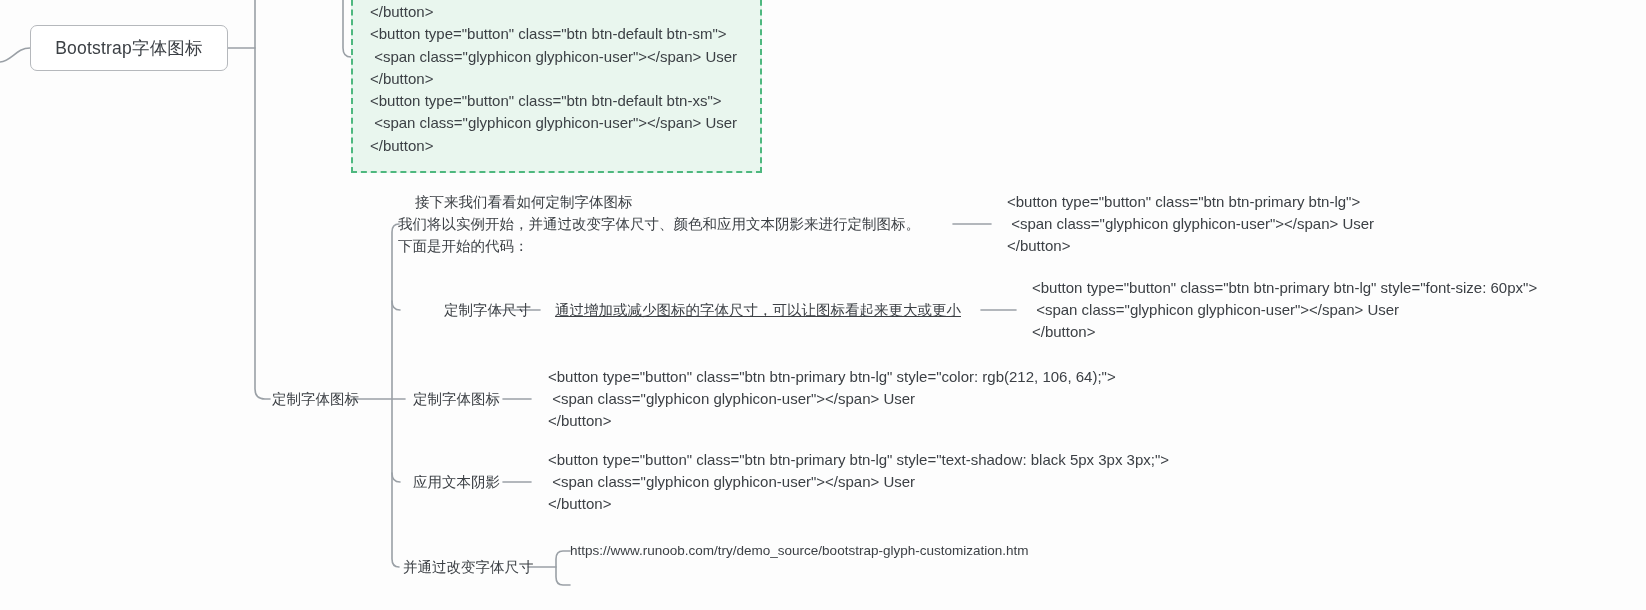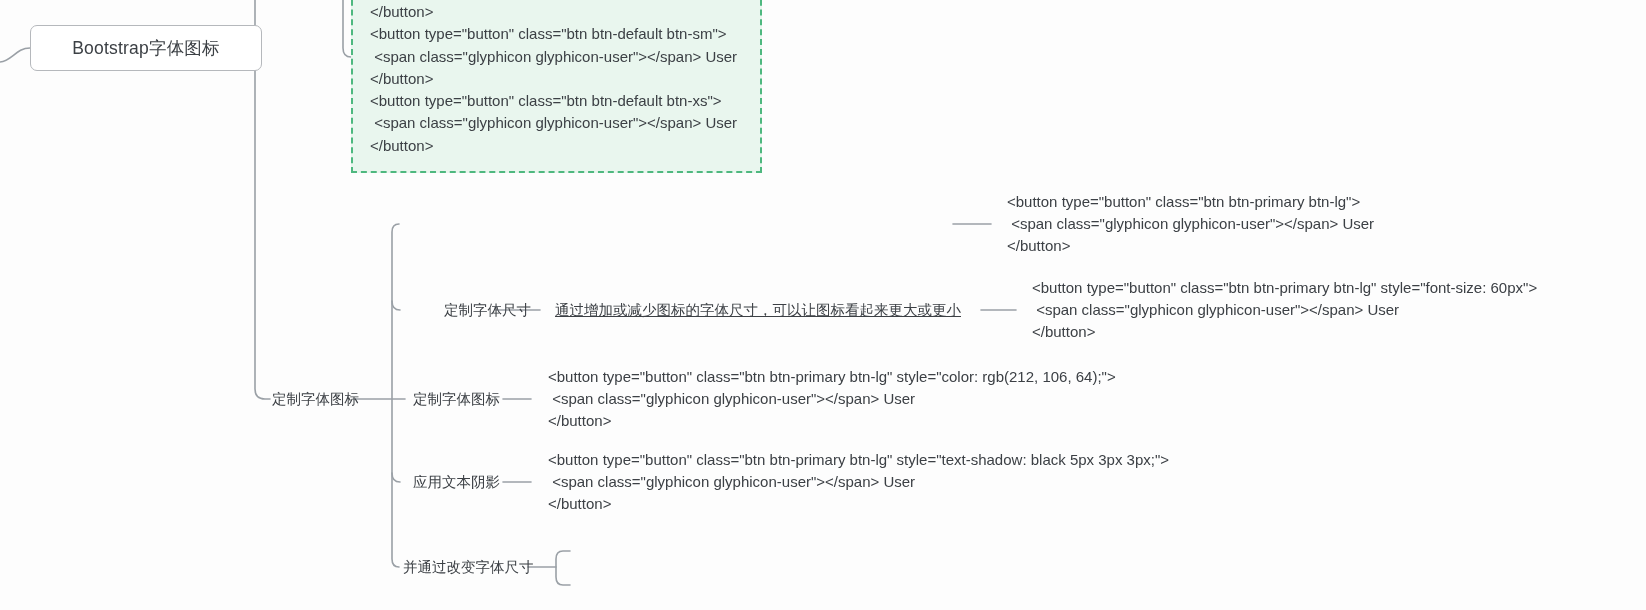--- a/index.html
+++ b/index.html
@@ -59,34 +59,39 @@
 
     <path d="M 503 399 L 531 399"></path>
 
     <path d="M 503 482 L 531 482"></path>
 
     <path d="M 528 567 L 556 567"></path>
 
     <path d="M 570 551 L 563 551 Q 556 551 556 559 L 556 577 Q 556 585 563 585 L 570 585"></path>
   </svg>
 
-  <div class="node" style="left:30px;top:25px;width:232px;height:46px;">
+  <div class="node" style="left:30px;top:25px;width:198px;height:46px;">
     <span>Bootstrap字体图标</span>
   </div>
 
   <div class="greenbox" style="left:351px;top:-20px;width:411px;height:193px;">
     <div class="codeline">&lt;/button&gt;</div>
     <div class="codeline">&lt;button type="button" class="btn btn-default btn-sm"&gt;</div>
     <div class="codeline"> &lt;span class="glyphicon glyphicon-user"&gt;&lt;/span&gt; User</div>
     <div class="codeline">&lt;/button&gt;</div>
     <div class="codeline">&lt;button type="button" class="btn btn-default btn-xs"&gt;</div>
     <div class="codeline"> &lt;span class="glyphicon glyphicon-user"&gt;&lt;/span&gt; User</div>
     <div class="codeline">&lt;/button&gt;</div>
   </div>
 
+  <div class="textblock" style="left:398px;top:191px;">
+    <div class="cjkline indent">接下来我们看看如何定制字体图标</div>
+    <div class="cjkline">我们将以实例开始，并通过改变字体尺寸、颜色和应用文本阴影来进行定制图标。</div>
+    <div class="cjkline">下面是开始的代码：</div>
+  </div>
 
   <div class="codeblock" style="left:1007px;top:191px;">
     <div class="codeline">&lt;button type="button" class="btn btn-primary btn-lg"&gt;</div>
     <div class="codeline"> &lt;span class="glyphicon glyphicon-user"&gt;&lt;/span&gt; User</div>
     <div class="codeline">&lt;/button&gt;</div>
   </div>
 
   <div class="label" style="left:400px;top:299px;margin-left:44px;">定制字体尺寸</div>
   <div class="label" style="left:555px;top:299px;text-decoration:underline;">通过增加或减少图标的字体尺寸，可以让图标看起来更大或更小</div>
   <div class="codeblock" style="left:1032px;top:277px;">
@@ -104,14 +109,15 @@
   </div>
 
   <div class="label" style="left:413px;top:471px;">应用文本阴影</div>
   <div class="codeblock" style="left:548px;top:449px;">
     <div class="codeline">&lt;button type="button" class="btn btn-primary btn-lg" style="text-shadow: black 5px 3px 3px;"&gt;</div>
     <div class="codeline"> &lt;span class="glyphicon glyphicon-user"&gt;&lt;/span&gt; User</div>
     <div class="codeline">&lt;/button&gt;</div>
   </div>
 
   <div class="label" style="left:403px;top:556px;">并通过改变字体尺寸</div>
+  <div class="url" style="left:570px;top:540px;">https://www.runoob.com/try/demo_source/bootstrap-glyph-customization.htm</div>
 
 </div>
 
 </body></html>

